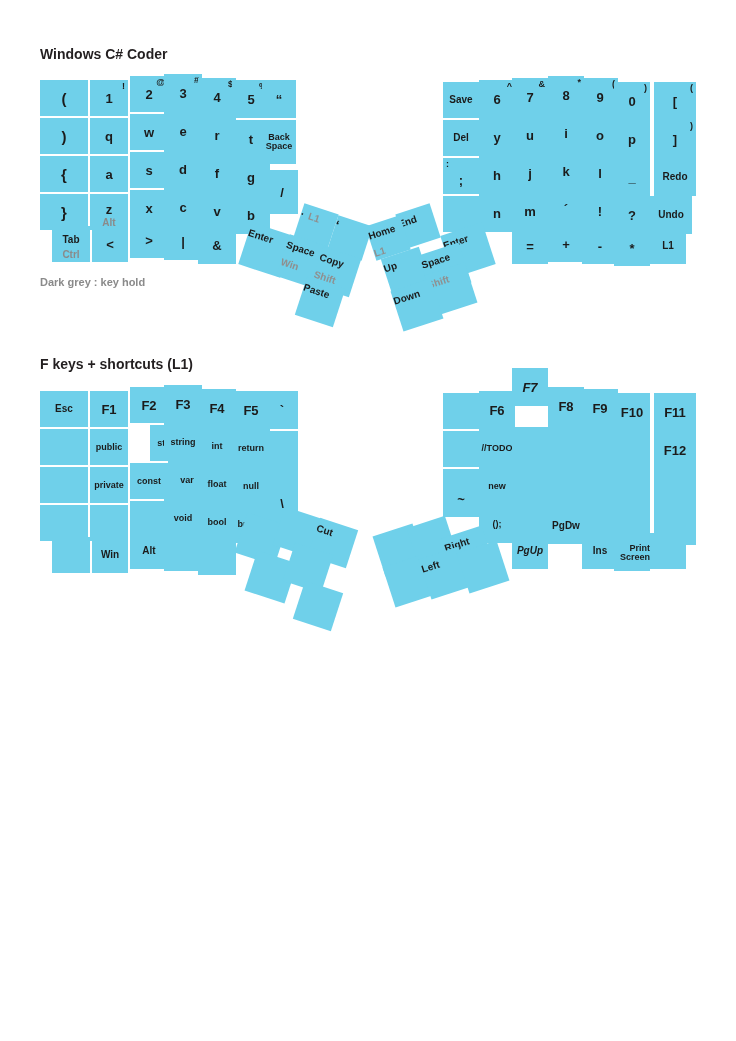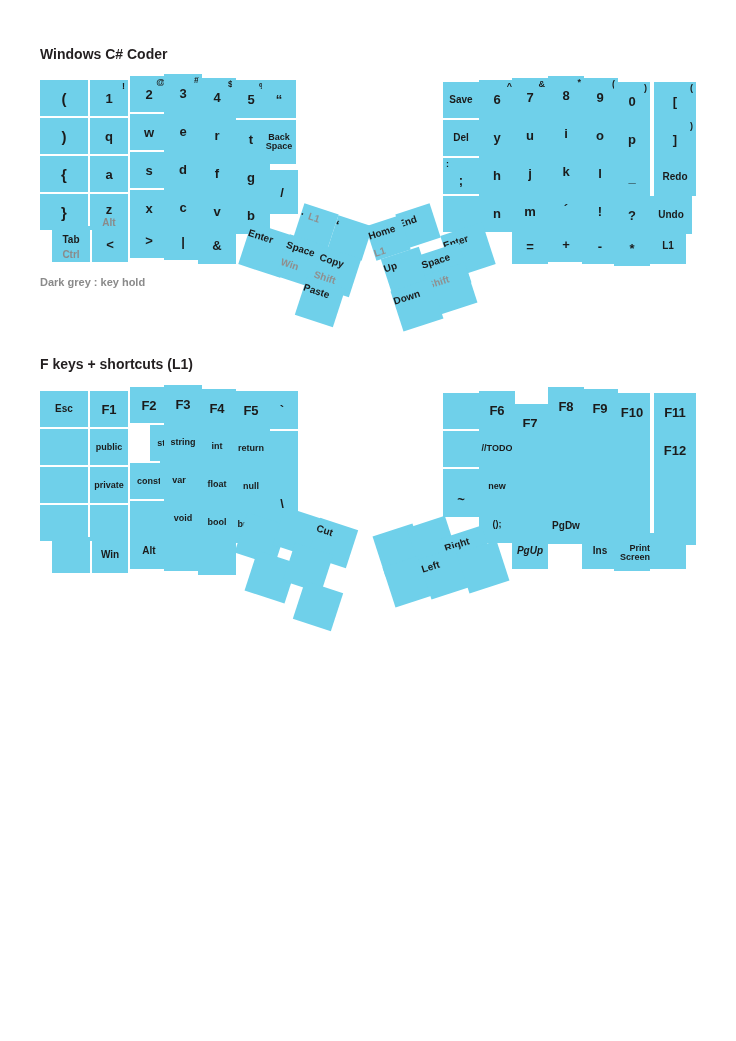--- a/index.html
+++ b/index.html
@@ -387,21 +387,21 @@
 
 <div class="key" style="left:40px;top:467px;width:48px;height:36px;">
   <span class="lbl c xs"></span>
 </div>
 <div class="key" style="left:90px;top:467px;width:38px;height:36px;">
   <span class="lbl c xs">private</span>
 </div>
 <div class="key" style="left:130px;top:463px;width:38px;height:36px;">
   <span class="lbl c xs">const</span>
 </div>
-<div class="key" style="left:160px;top:461px;width:38px;height:38px;">
+<div class="key" style="left:168px;top:461px;width:38px;height:38px;">
   <span class="lbl c xs">var</span>
 </div>
 <div class="key" style="left:198px;top:465px;width:38px;height:38px;">
   <span class="lbl c xs">float</span>
 </div>
 <div class="key" style="left:232px;top:467px;width:38px;height:38px;">
   <span class="lbl c xs">null</span>
 </div>
 <div class="key" style="left:266px;top:469px;width:32px;height:38px;">
   <span class="lbl c xs"></span>
@@ -463,21 +463,21 @@
 <div class="thumb" style="left:298px;top:586px;width:40px;height:40px;transform:rotate(18deg);">
   <span class="lbl c sm"></span>
 </div>
 
 <div class="key" style="left:443px;top:393px;width:36px;height:36px;">
   <span class="lbl c xs"></span>
 </div>
 <div class="key" style="left:479px;top:391px;width:36px;height:38px;">
   <span class="lbl c">F6</span>
 </div>
-<div class="key" style="left:512px;top:404px;width:36px;height:38px;">
+<div class="key" style="left:512px;top:368px;width:36px;height:38px;font-style:italic;">
   <span class="lbl c">F7</span>
 </div>
 <div class="key" style="left:548px;top:387px;width:36px;height:38px;">
   <span class="lbl c">F8</span>
 </div>
 <div class="key" style="left:582px;top:389px;width:36px;height:38px;">
   <span class="lbl c">F9</span>
 </div>
 <div class="key" style="left:614px;top:393px;width:36px;height:38px;">
   <span class="lbl c">F10</span>

